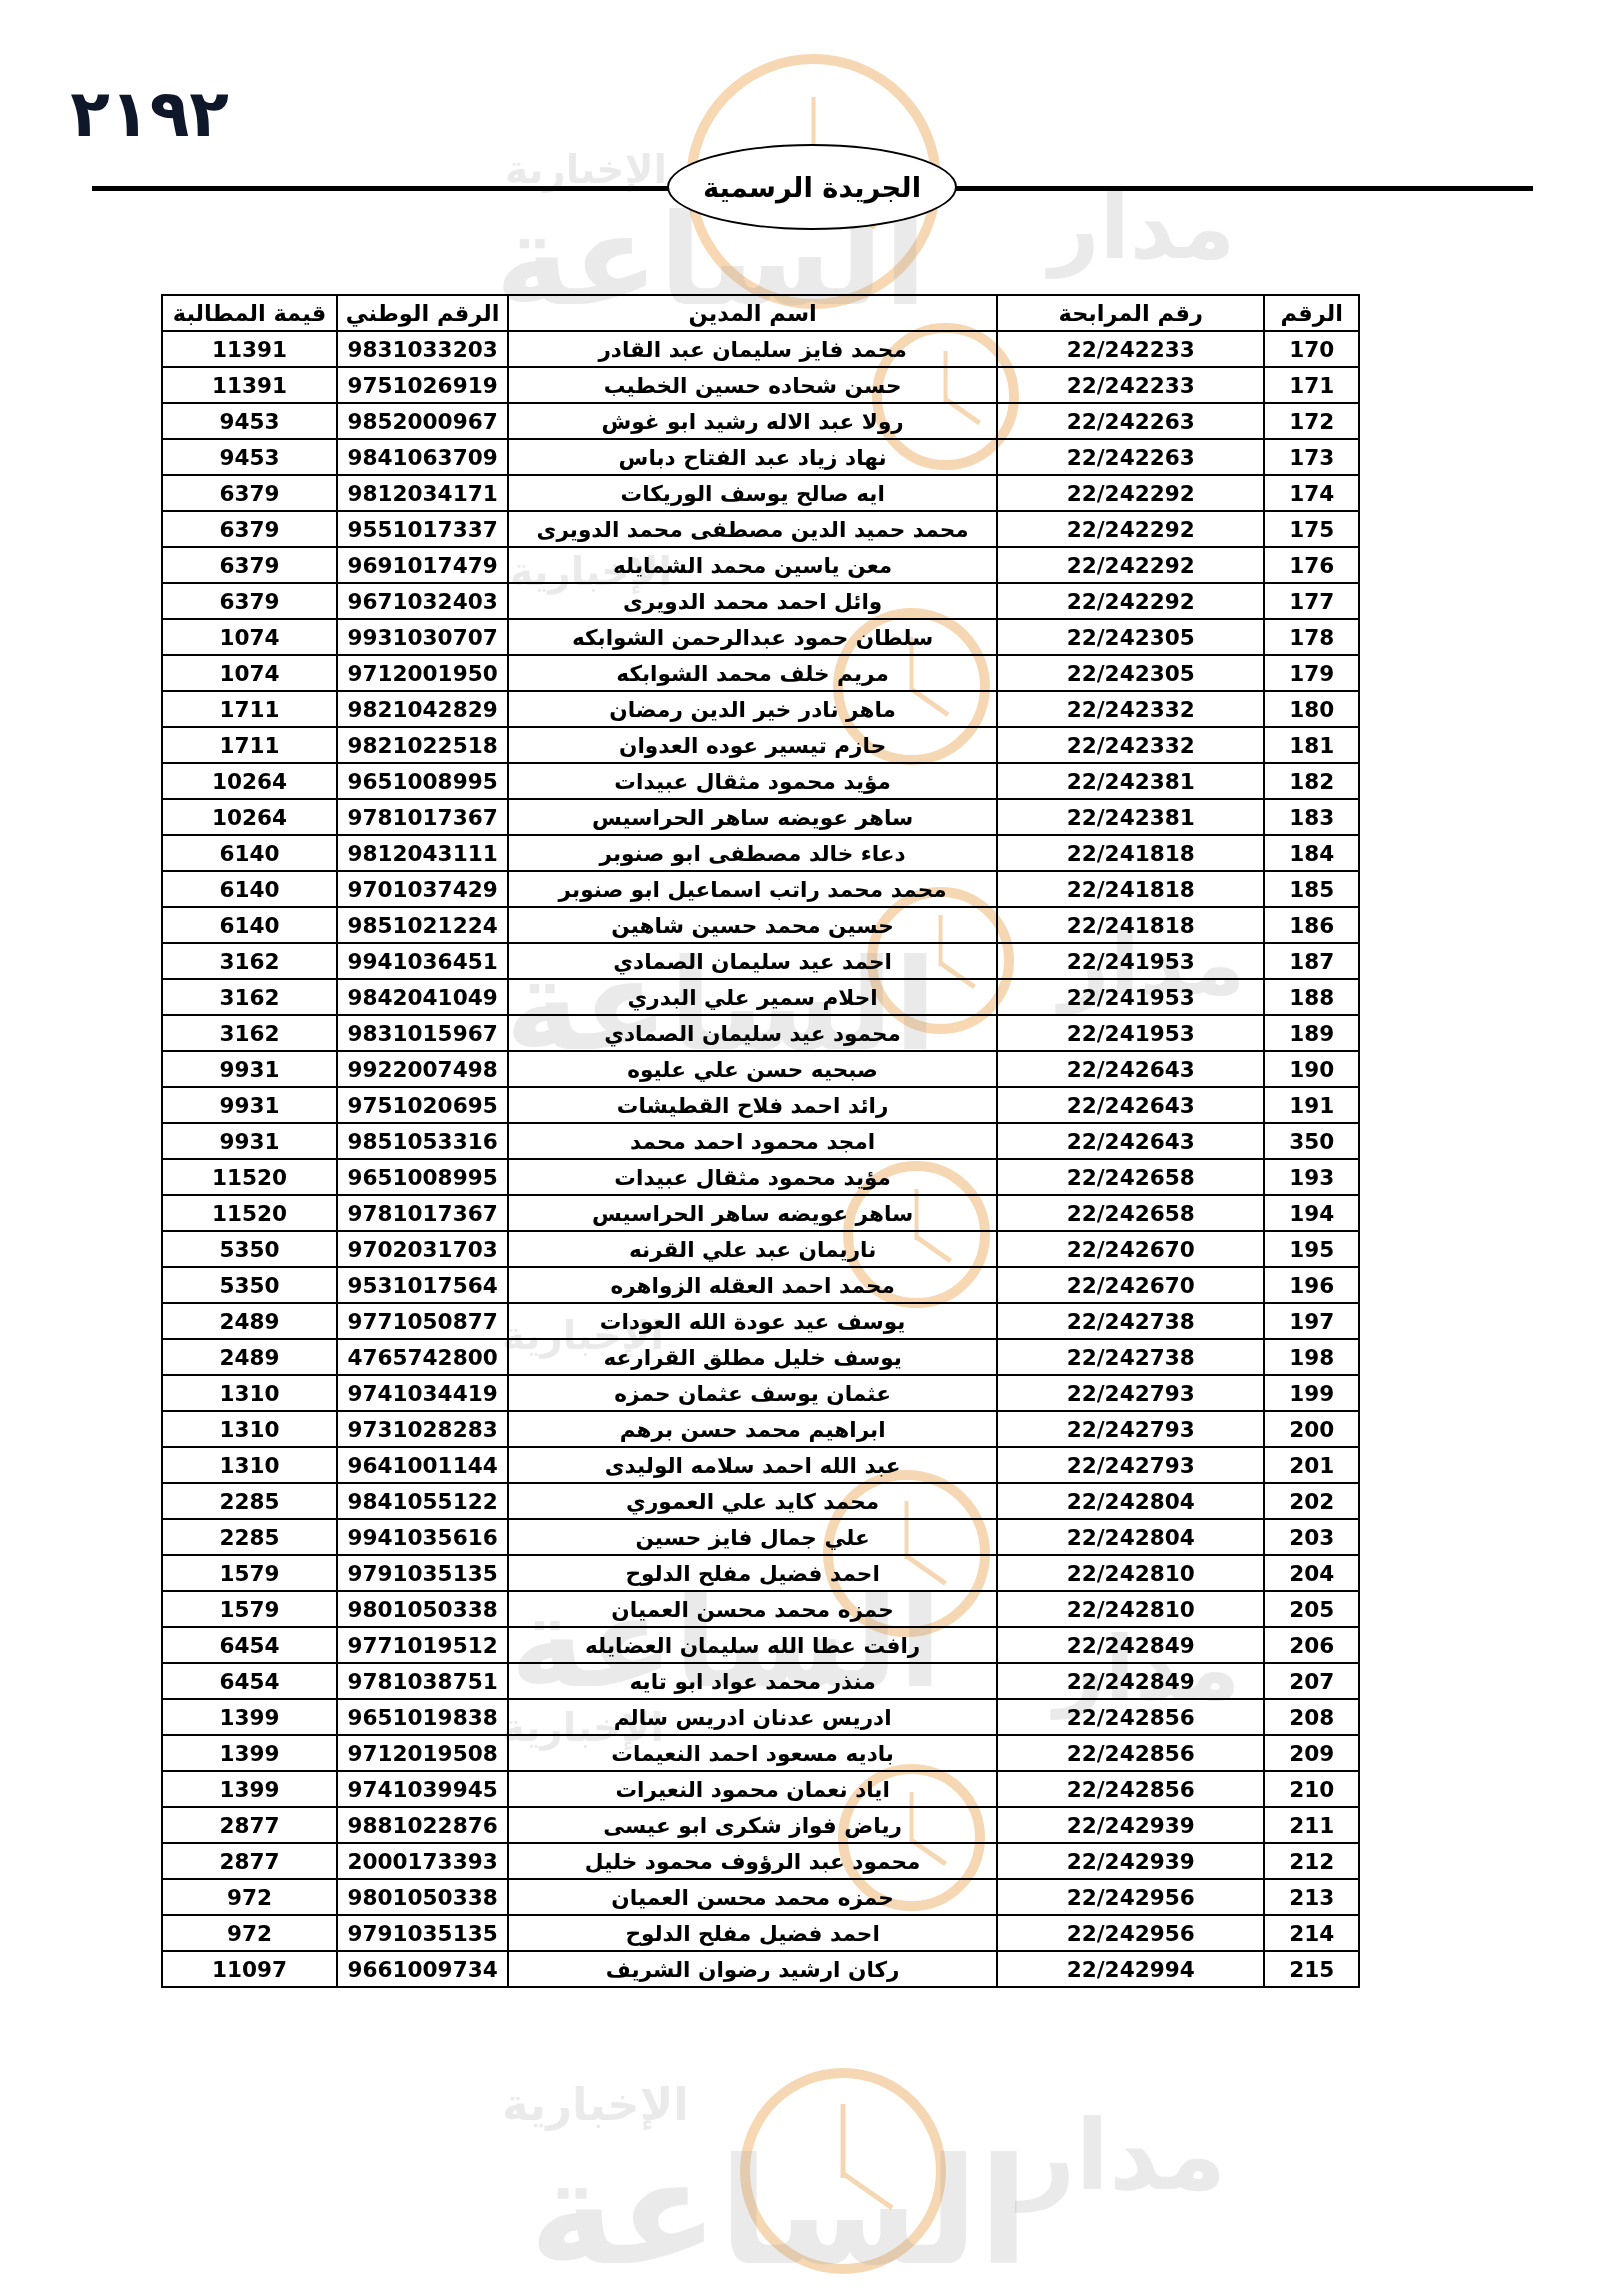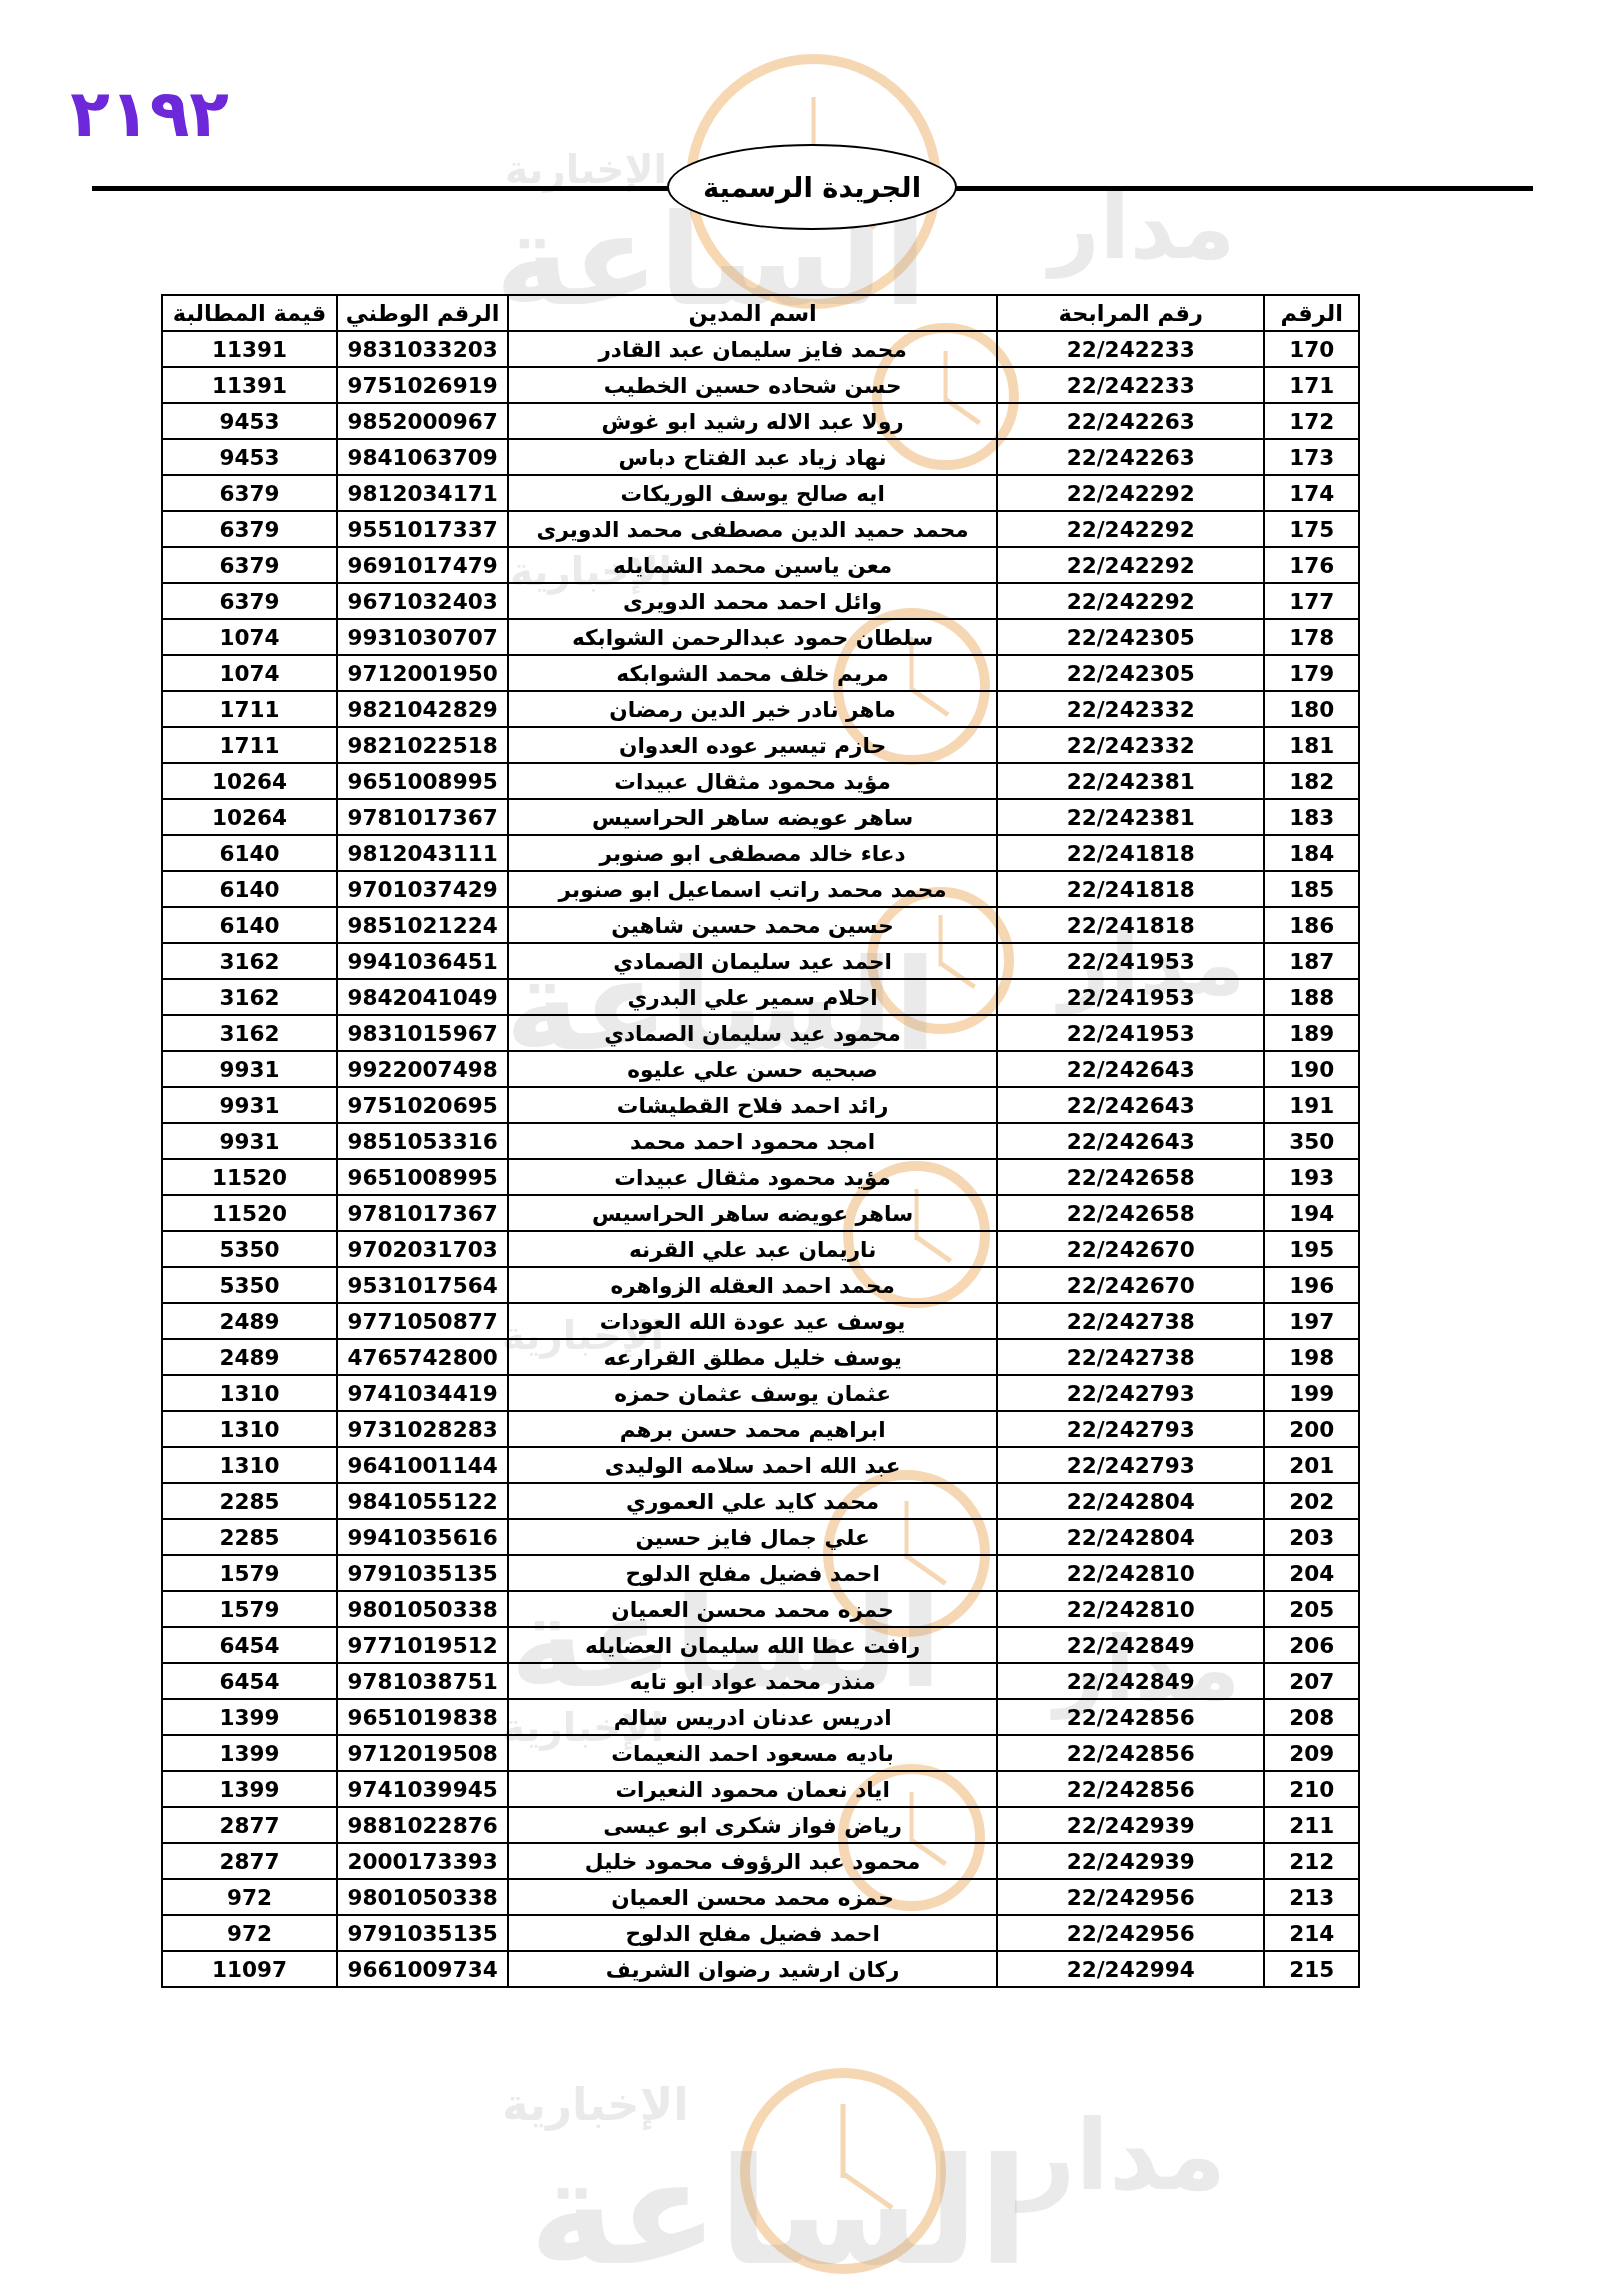--- a/index.html
+++ b/index.html
@@ -44,21 +44,21 @@
     background:#eca24b;
     transform:rotate(35deg);
     transform-origin:left center;
   }
   
   .page-number{
     position:absolute;
     top:76px;right:1392px;
     font-size:65px;
     font-weight:700;
-    color:#6d28d9;
+    color:#0f172a;
     z-index:2;
   }
   .header-rule{
     position:absolute;
     top:186px;left:92px;
     width:1441px;height:4.9px;
     background:#000;
     z-index:1;
   }
   .header-oval{

